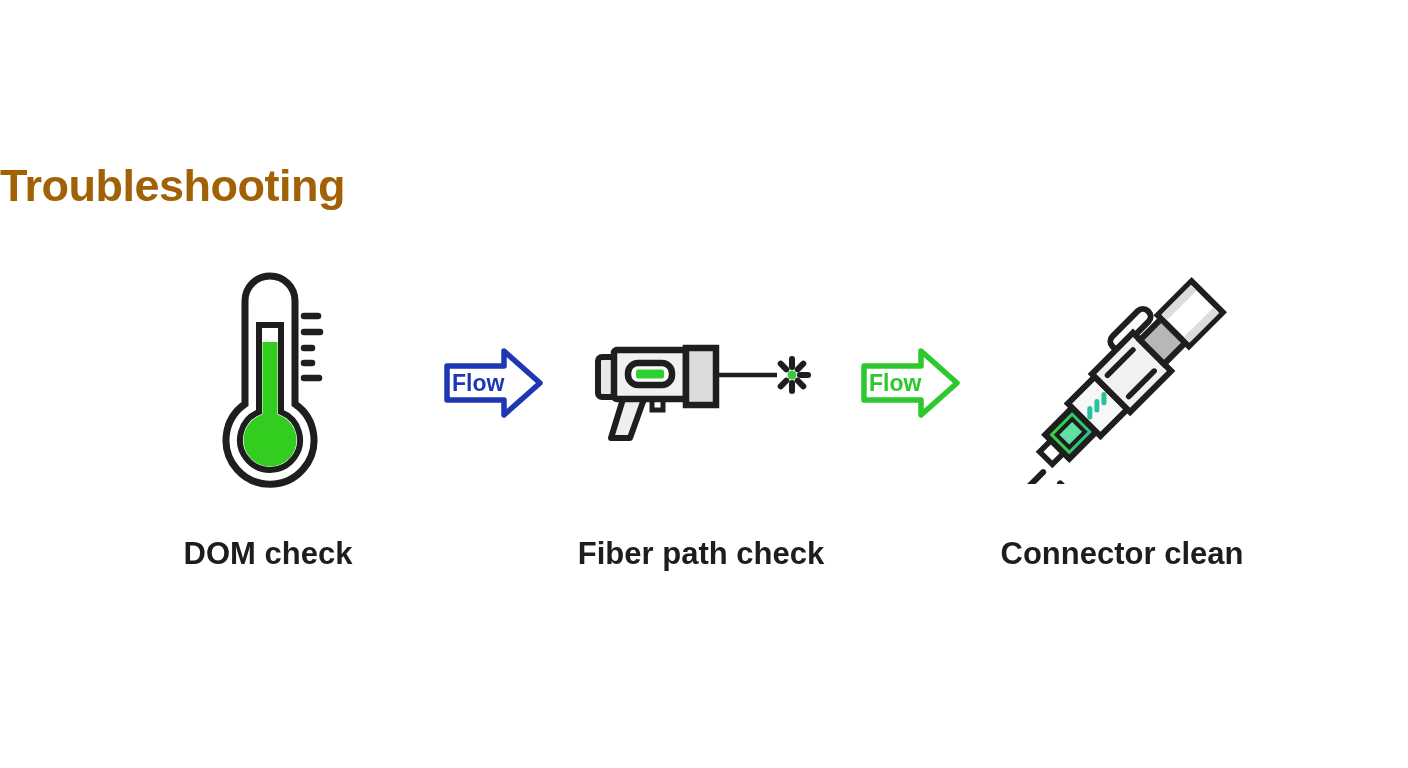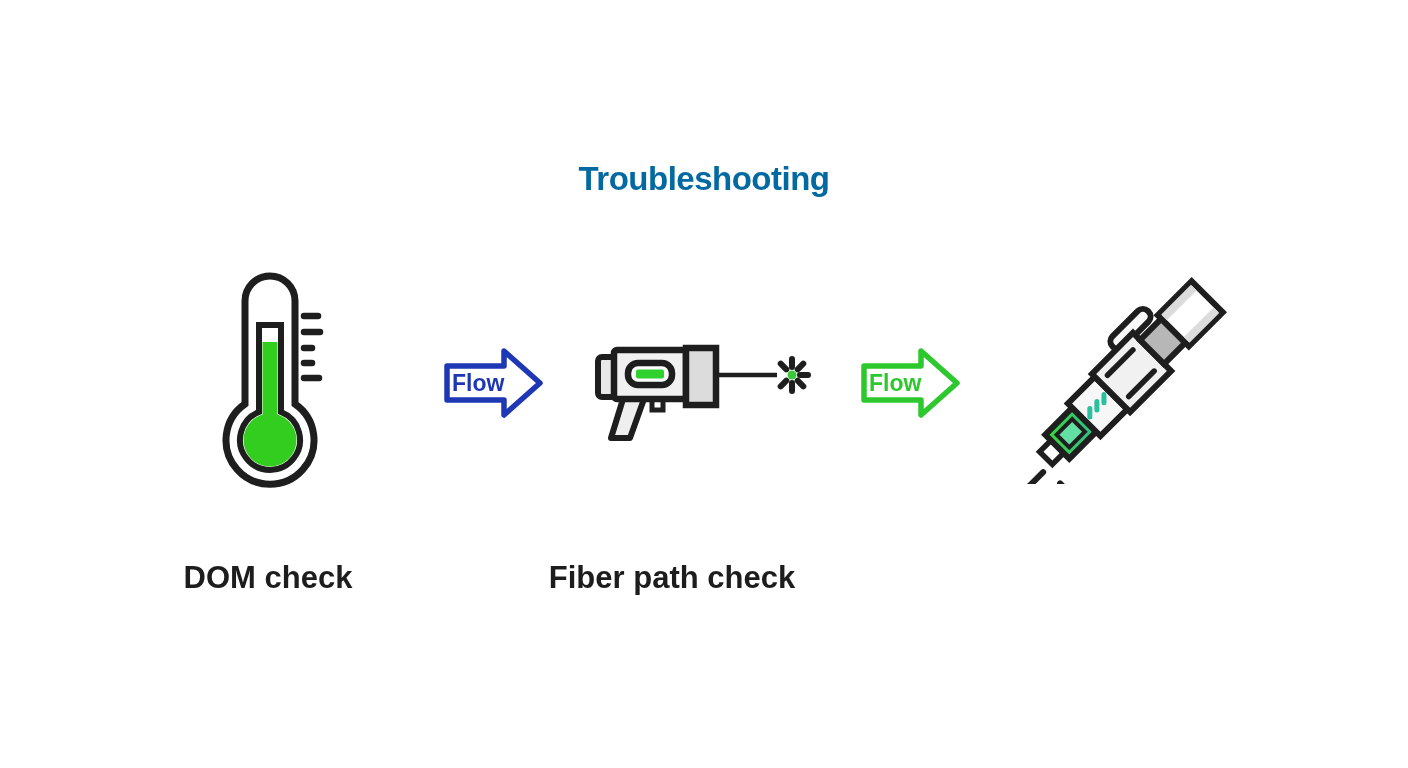--- a/index.html
+++ b/index.html
@@ -6,44 +6,42 @@
   .canvas{
     position:relative;
     width:1408px;height:768px;
     background:#ffffff;
     overflow:hidden;
     font-family:"Liberation Sans", sans-serif;
   }
   .page-title{
     position:absolute;
     top:160px;left:0;width:100%;
-    text-align:center;
-    font-size:33px;
+    font-size:45px;
     font-weight:700;
     letter-spacing:-0.5px;
-    color:#0369a1;
+    color:#a16207;
   }
   .icon-wrap{position:absolute;text-decoration:underline;}
   .thermometer-wrap{left:220px;top:268px;width:104px;height:222px;}
   .arrow1-wrap{left:443px;top:346px;width:102px;height:74px;}
   .tool-wrap{left:592px;top:344px;width:232px;height:106px;}
   .arrow2-wrap{left:860px;top:346px;width:102px;height:74px;}
   .connector-wrap{left:1024px;top:272px;width:212px;height:212px;}
   .step-label{
     position:absolute;
     top:536px;
     width:320px;
     text-align:center;
     font-size:31px;
     font-weight:700;
     color:#1d1d1d;
-    margin-top:24px;
   }
   .label-1{left:108px;}
-  .label-2{left:512px;}
+  .label-2{left:541px;}
   .label-3{left:962px;}
   .flow-text{
     font-family:"Liberation Sans", sans-serif;
     font-weight:700;
     font-size:23px;
   }
   .lc-text{
     font-family:"Liberation Sans", sans-serif;
     font-weight:700;
     font-size:21px;
@@ -160,14 +158,15 @@
         <rect x="67" y="12" width="42" height="8" fill="#dcdcdc"></rect>
 
         <path d="M -128 8 L -158 8 Q -166 8 -166 16 L -166 42 Q -166 50 -158 50 L -132 50 Q -124 50 -124 42 L -124 28" fill="#ffffff" stroke="#1e1e1e" stroke-width="6" stroke-linecap="round"></path>
         <text class="lc-text" transform="rotate(90,-145,29)" x="-158" y="36">LC</text>
       </g>
     </svg>
   </div>
 
   <div class="step-label label-1">DOM check</div>
   <div class="step-label label-2">Fiber path check</div>
+  <div class="step-label label-3">Connector clean</div>
 
 </div>
 
 </body></html>

